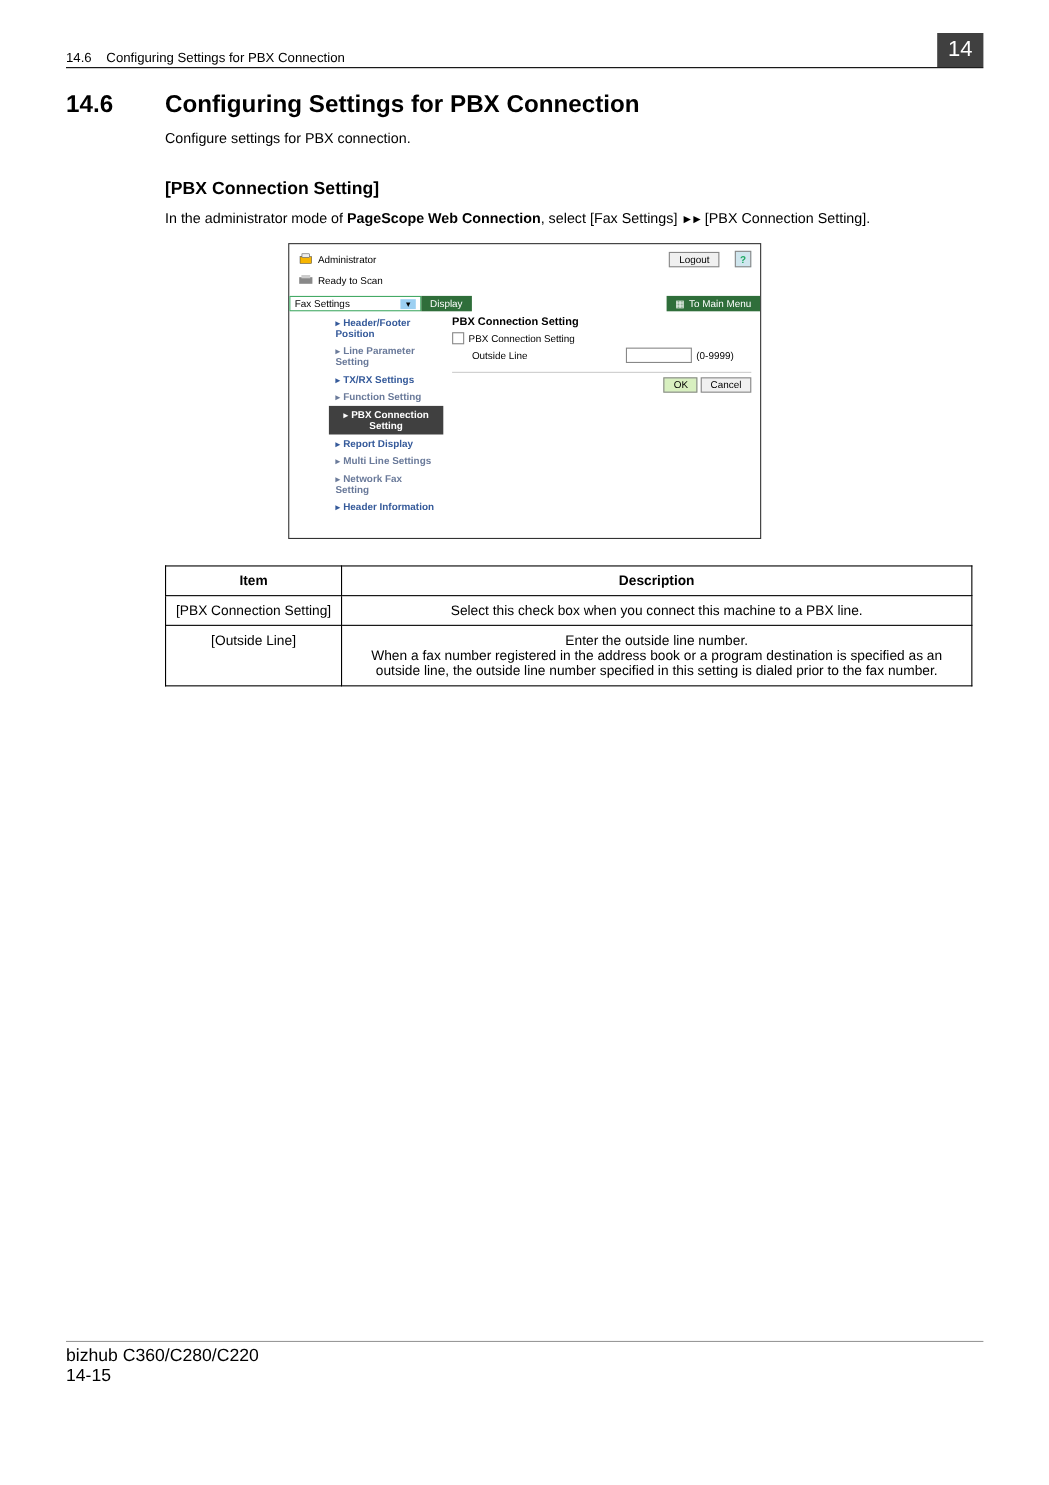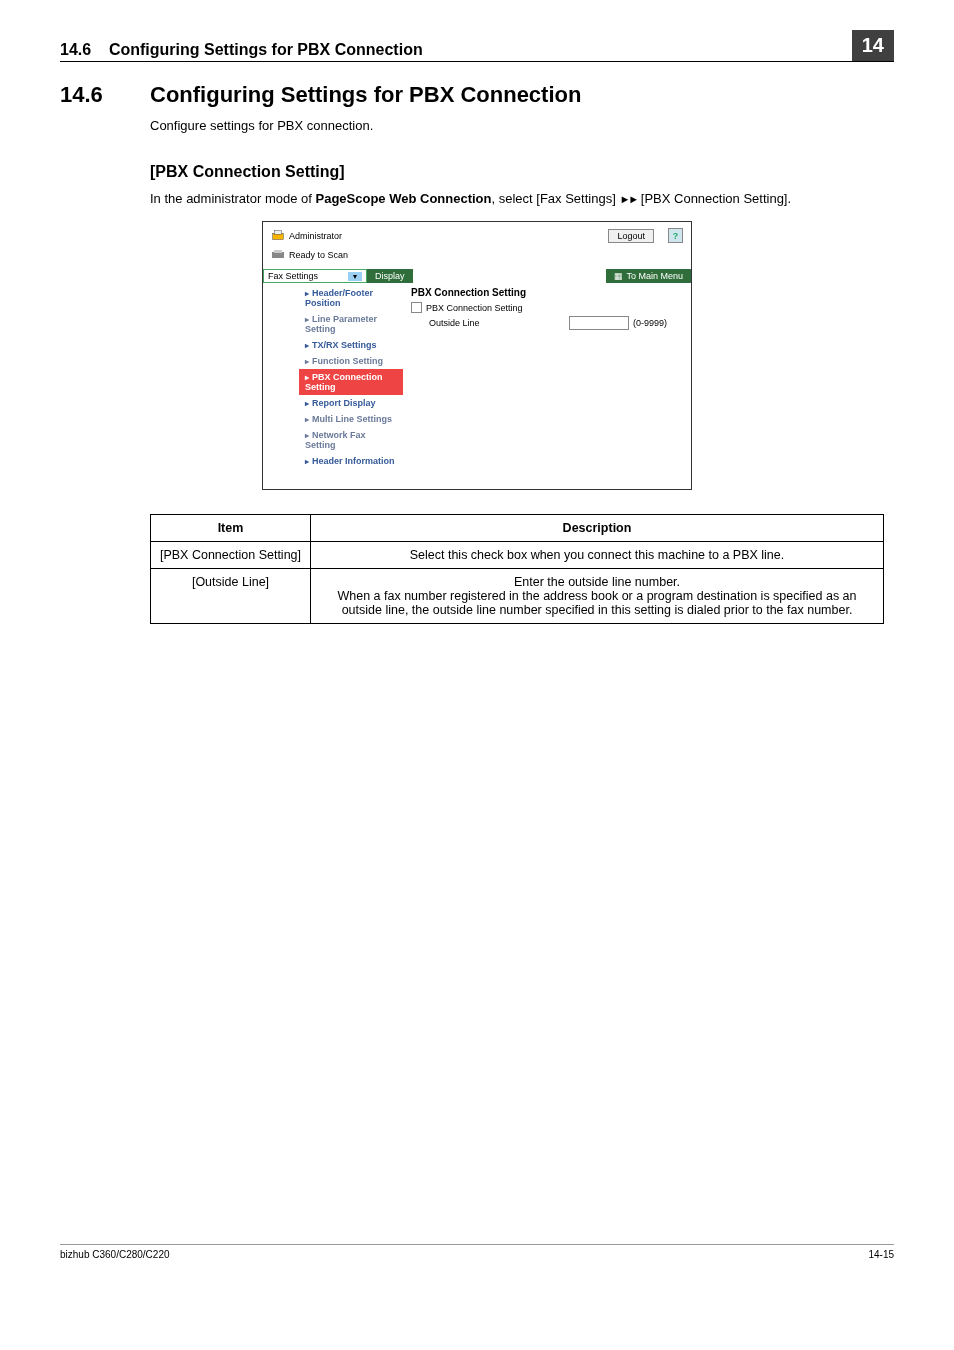--- a/index.html
+++ b/index.html
@@ -16,27 +16,27 @@
     position: relative;
   }
   .hdr-row {
     display: flex;
     align-items: flex-end;
     border-bottom: 1px solid #000;
     padding-bottom: 2px;
   }
   .hdr-left {
     flex: 1;
-    font-size: 16px;
-    font-weight: bold;
+    font-size: 12px;
+    font-weight: normal;
   }
   .hdr-num-box {
     background: #404040;
     color: #fff;
-    font-weight: bold;
+    font-weight: normal;
     font-size: 20px;
     padding: 4px 10px;
     margin-bottom: -2px;
   }
   .sec-title-row {
     display: flex;
     margin-top: 20px;
   }
   .sec-num {
     font-size: 22px;
@@ -105,21 +105,21 @@
     position:relative;
   }
   .refresh-ic { position:absolute; right:-2px; top:1px; color:#c33; font-weight:bold; }
   .ss-bar2 {
     display:flex;
     margin: 2px 0 0 0;
   }
   .dropdown {
     border:1px solid #4a6; background:#fff;
     padding:1px 4px;
-    width:104px;
+    width:120px;
     display:flex; justify-content:space-between; align-items:center;
     font-size:9px;
   }
   .dd-arrow { background:#9cd0f2; width:14px; text-align:center; font-size:8px;}
   .disp-btn {
     background:#2f6e3a;color:#fff;padding:2px 8px;font-size:9px;
   }
   .mmenu {
     margin-left:auto;
     background:#2f6e3a;color:#fff;padding:2px 8px;font-size:9px;
@@ -131,21 +131,21 @@
     padding: 2px 0;
   }
   .sb-item {
     padding: 3px 6px;
     color:#355a9a;
     font-weight:bold;
     font-size:9px;
     margin-left:36px;
   }
   .sb-item.lite { color:#6a7a9a; }
-  .sb-item.active { background:#ef4444; color:#fff; }
+  .sb-item.active { background:#404040; color:#fff;text-align:center; }
   .tri { font-size:8px; margin-right:3px; }
   .ss-main { flex:1; padding:4px 8px; }
   .ss-main-title { font-weight:bold; font-size:10px; margin-bottom:4px;}
   .ss-row { display:flex; align-items:center; margin:3px 0; font-size:9px; }
   .ss-row label { flex:0 0 140px; }
   .ss-inp { border:1px solid #888; width:60px; height:14px; }
   .ss-range { margin-left:4px;}
   .ss-btns { text-align:right; margin-top:8px; padding-top:4px; border-top:1px solid #ccc;}
   .ss-cb { width:11px;height:11px;border:1px solid #888;display:inline-block;vertical-align:middle;margin-right:4px;}
 
@@ -164,23 +164,24 @@
   .info-table th { font-weight: bold; }
   .info-table th:first-child, .info-table td:first-child { width: 160px; }
 
   .footer {
     position: absolute;
     bottom: 30px;
     left: 60px;
     right: 60px;
     display: flex;
     justify-content: space-between;
-    font-size: 10px;
+    font-size: 16px;
     border-top: 1px solid #999;
     padding-top: 4px;
+    flex-direction: column;
   }
 </style>
 </head>
 <body>
 
 <div class="page">
 
   <div class="hdr-row">
     <div class="hdr-left">
       <span>14.6</span>
@@ -253,20 +254,24 @@
         <div class="ss-main">
           <div class="ss-main-title">PBX Connection Setting</div>
           <div class="ss-row">
             <span class="ss-cb"></span>
             <span>PBX Connection Setting</span>
           </div>
           <div class="ss-row">
             <label style="margin-left:18px;">Outside Line</label>
             <input class="ss-inp" style="">
             <span class="ss-range">(0-9999)</span>
+          </div>
+          <div class="ss-btns">
+            <button class="btn-ss" style="background:#d8f0c0;">OK</button>
+            <button class="btn-ss">Cancel</button>
           </div>
         </div>
       </div>
       <div style="height:18px;"></div>
     </div>
   </div>
 
   <div class="indent">
     <table class="info-table">
       <tbody>

